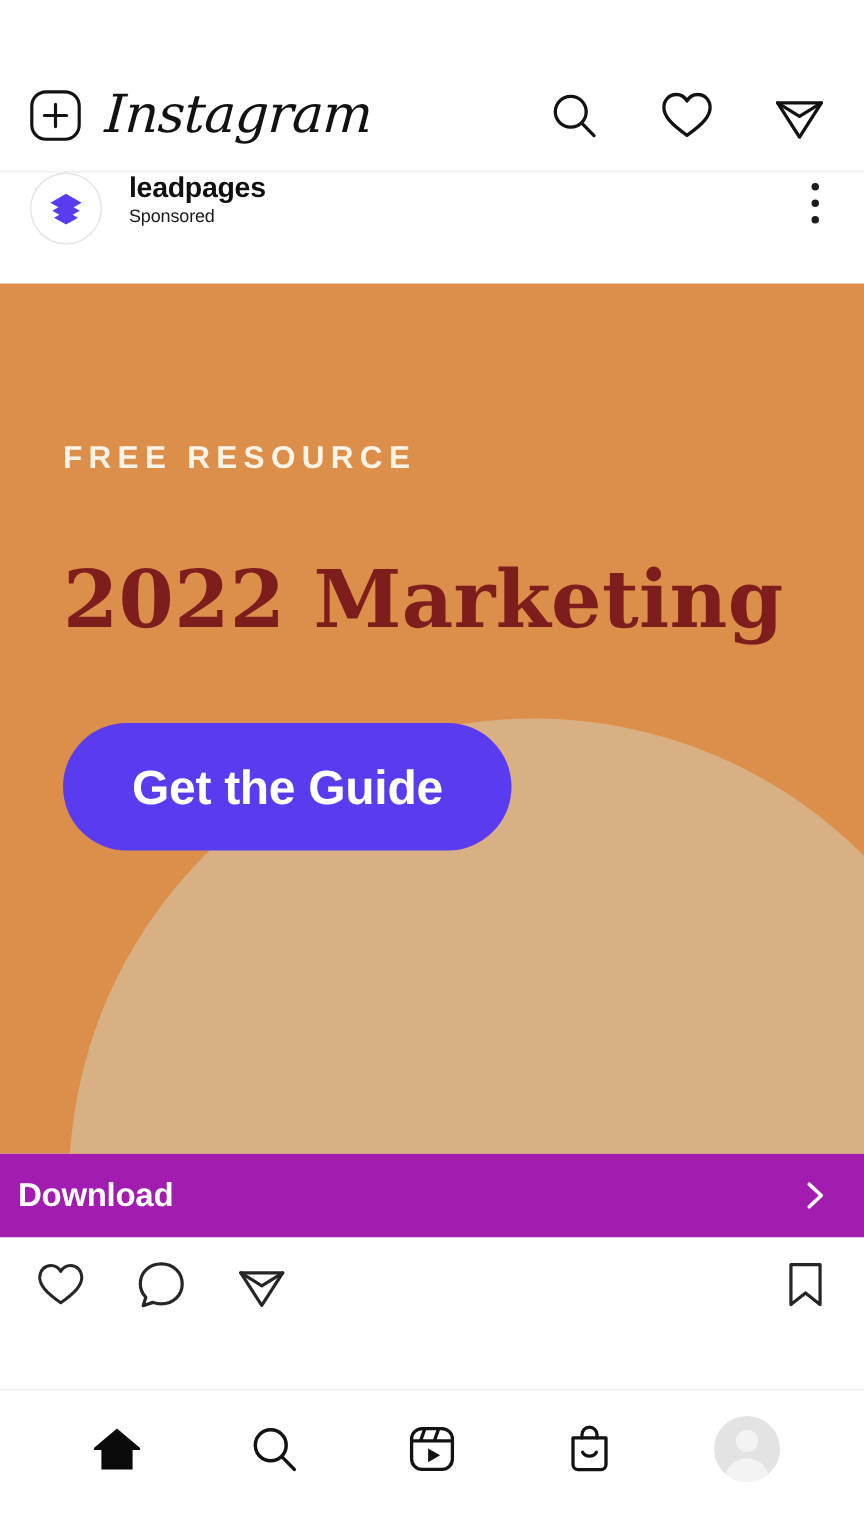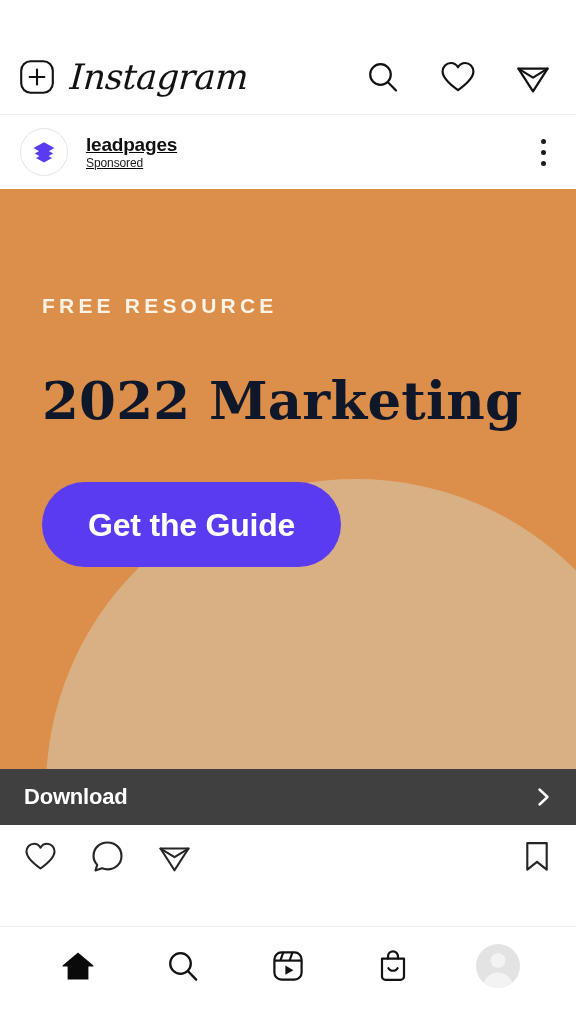--- a/index.html
+++ b/index.html
@@ -40,25 +40,24 @@
     line-height:1;
     transform:skewX(-4deg);
   }
   .appbar-spacer{ flex:1 1 auto; }
   .appbar-actions{ display:flex; align-items:center; gap:40px; padding-right:4px; }
   .appbar-actions svg{ display:block; }
 
   
   .post-head{
     flex:0 0 75px; height:75px;
-    display:flex; align-items:center;
+    display:flex; align-items:flex-start;
     padding:0 20px 0 20px;
     background:#fff;
     border-top:1px solid #efefef;
-    text-decoration:underline;
   }
   .avatar-ring{
     width:48px; height:48px; flex:0 0 48px;
     border-radius:50%;
     border:1px solid #e4e4e4;
     background:#fff;
     display:flex; align-items:center; justify-content:center;
   }
   .avatar-ring svg{ display:block; }
   .post-meta{ margin-left:18px; display:flex; flex-direction:column; justify-content:center; }
@@ -104,21 +103,21 @@
     letter-spacing:4.2px;
     color:#fbf3e6;
     text-transform:uppercase;
   }
   .headline{
     margin-top:44px;
     font-family:"DejaVu Serif", serif;
     font-weight:700;
     font-size:53px;
     line-height:1.44;
-    color:#0f172a;
+    color:#7f1d1d;
     letter-spacing:0.2px;
     max-width:500px;
   }
   .cta{
     display:inline-flex;
     align-items:center; justify-content:center;
     margin-top:44px;
     height:85px;
     padding:16px 46px;
     border-radius:48px;
@@ -127,23 +126,23 @@
     cursor:pointer;
   }
   .cta-label{
     font-size:32px; font-weight:700; color:#ffffff;
     letter-spacing:-0.2px; line-height:1;
   }
 
   
   .download-bar{
     flex:0 0 56px; height:56px;
-    background:#404040;
+    background:#a21caf;
     display:flex; align-items:center;
-    padding:0 22px 0 24px;
+    padding:0 22px 0 12px;
     cursor:pointer;
   }
   .download-label{
     font-size:22px; font-weight:700; color:#fff; letter-spacing:-0.2px;
   }
   .download-spacer{ flex:1 1 auto; }
   .download-bar svg{ display:block; }
 
   
   .actions{

